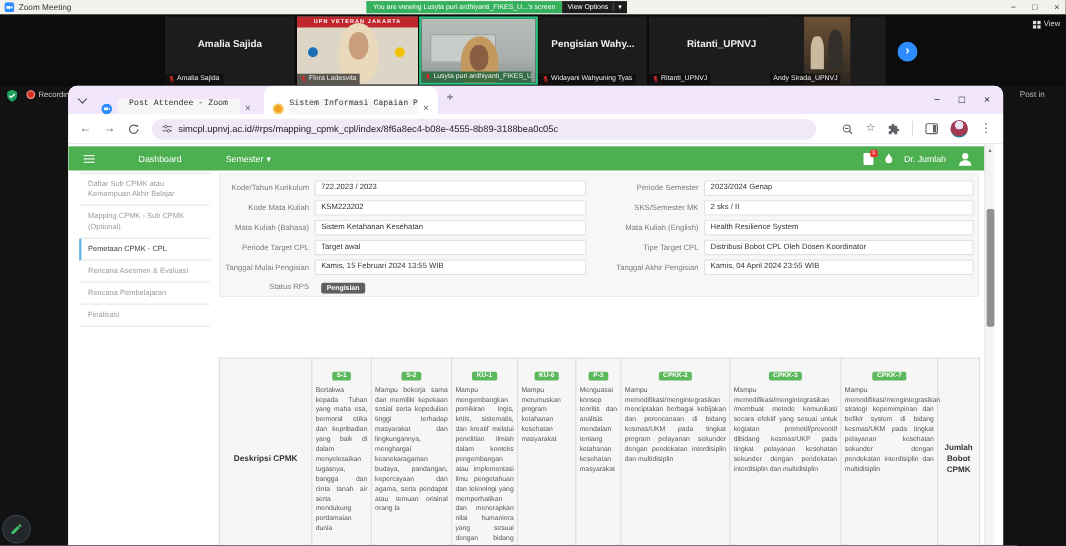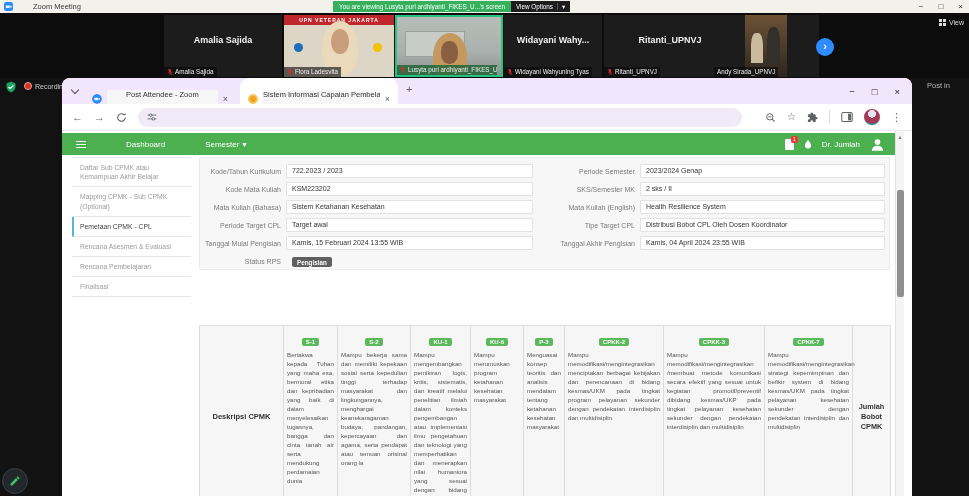--- a/index.html
+++ b/index.html
@@ -2,30 +2,30 @@
 <html><head>
 <meta charset="utf-8">
 <style>
   * { margin:0; padding:0; box-sizing:border-box; }
   body { font-family:"Liberation Sans", sans-serif; background:#000; }
   .stage { position:relative; width:969px; height:496px; background:#121212; overflow:hidden; font-family:"Liberation Sans", sans-serif; }
 
   
   .zm-titlebar { position:absolute; top:0; left:0; width:969px; height:13px; background:#f2f1ec; display:flex; align-items:center; z-index:5; }
   .zm-logo { width:9px; height:9px; margin-left:4px; flex:none; }
-  .zm-title { font-size:7.5px; color:#3a3a3a; margin-left:20px; }
+  .zm-title { font-size:7.5px; color:#3a3a3a; margin-left:4px; }
   .zm-banner { position:absolute; left:333px; top:1px; width:178px; height:11px; background:#35b05d; color:#fff; font-size:6.3px; line-height:11px; text-align:center; white-space:nowrap; overflow:hidden; padding:0 3px; }
   .zm-viewopts { position:absolute; left:511px; top:1px; height:11px; background:#1d1d1d; color:#fff; font-size:6.3px; line-height:11px; padding:0 5px; display:flex; align-items:center; gap:4px; }
   .zm-viewopts .sep { width:1px; height:7px; background:#555; }
   .zm-winctl { position:absolute; right:6px; top:0; height:13px; display:flex; align-items:center; gap:15px; color:#333; font-size:8px; }
   .zm-winctl span { cursor:default; }
 
   
   .filmstrip { position:absolute; top:13px; left:0; width:969px; height:65px; background:#0c0c0c; }
-  .tile { position:absolute; top:2px; height:62px; background:#1c1c1c; overflow:hidden;margin-left:14px; }
+  .tile { position:absolute; top:2px; height:62px; background:#1c1c1c; overflow:hidden; }
   .tile-name { position:absolute; top:0; left:0; right:0; bottom:12px; display:flex; align-items:center; justify-content:center; color:#f0f0f0; font-size:9px; font-weight:bold; white-space:nowrap; overflow:hidden; }
   .tile-label { position:absolute; left:0; bottom:0; max-width:96%; background:rgba(10,10,10,.62); color:#eee; font-size:6.3px; line-height:10px; padding:0 3px; display:flex; align-items:center; gap:2px; white-space:nowrap; overflow:hidden; }
   .tile-label svg { flex:none; }
   .tile.active { border:2px solid #26c281; }
   .tile.active .tile-label { background:rgba(34,100,55,.85); }
   
   .flora-bg { position:absolute; inset:0; background:#ddd5c6; }
   .flora-banner { position:absolute; top:0; left:0; right:0; height:10px; background:#c0272d; color:#fff; font-size:5px; letter-spacing:1px; text-align:center; line-height:10px; font-weight:bold; white-space:nowrap; overflow:hidden; }
   .flora-hijab { position:absolute; left:38px; top:6px; width:36px; height:54px; background:#ead9bb; border-radius:50% 50% 40% 40%; }
   .flora-face { position:absolute; left:47px; top:14px; width:18px; height:25px; background:#c99e7d; border-radius:48%; }
@@ -48,21 +48,21 @@
   .shield-ind { position:absolute; left:5px; top:81px; }
   .rec-ind { position:absolute; left:24px; top:82px; display:flex; align-items:center; gap:3px; color:#cfcfcf; font-size:7px; z-index:1; }
   .rec-dot { width:8px; height:8px; border-radius:50%; background:#d93025; border:1.5px solid #f2a097; }
   .signin { position:absolute; left:927px; top:81px; color:#b9b9b9; font-size:7.5px; z-index:6; }
   .pencil-btn { position:absolute; left:2px; top:468px; width:26px; height:26px; border-radius:50%; background:#23272a; border:1px solid #3b4045; display:flex; align-items:center; justify-content:center; z-index:6; }
 
   
   .browser { position:absolute; left:62px; top:78px; width:850px; height:418px; background:#fff; border-radius:8px 8px 0 0; overflow:hidden; z-index:4; }
   .tabstrip { position:relative; height:26px; background:#f1e6fb; }
   .tab-chevron { position:absolute; left:10px; top:9px; width:6px; height:6px; border-right:1.4px solid #494c50; border-bottom:1.4px solid #494c50; transform:rotate(45deg); }
-  .tab { position:absolute; top:0; height:42px; display:flex; align-items:center; gap:5px; padding:0 8px; font-size:8.5px; color:#3c4043; }
+  .tab { position:absolute; top:0; height:42px; display:flex; align-items:center; gap:5px; padding:0 8px; font-size:8.5px; color:#3c4043;font-family:Liberation Mono, monospace; }
   .tab .t-title { white-space:nowrap; overflow:hidden; flex:1; }
   .tab .t-close { color:#5f6368; font-size:9px; flex:none; }
   .tab.active { background:#fff; border-radius:9px 9px 0 0; }
   .fav { width:10px; height:10px; border-radius:50%; flex:none; }
   .fav-app { background:#f0a11e; border:2px solid #f6c35c; }
   .newtab { position:absolute; left:344px; top:5px; font-size:11px; color:#5f6368; }
   .br-winctl { position:absolute; right:12px; top:0; height:26px; display:flex; align-items:center; gap:17px; color:#202124; font-size:9.5px; }
   .toolbar { position:relative; height:27px; background:#fff; display:flex; align-items:center; padding:0 10px; gap:11px; border-bottom:1px solid #ece7f2; }
   .nav-gl { color:#5f6368; font-size:11px; line-height:1; }
   .addr { display:flex; align-items:center; gap:5px; width:604px; height:19px; background:#f0eaf8; border-radius:10px; padding:0 9px; }
@@ -177,21 +177,21 @@
             <rect x="4" y="1" width="4" height="7" rx="2" fill="#e02828"></rect>
             <path d="M2.5 6.5a3.5 3.5 0 0 0 7 0" stroke="#e02828" stroke-width="1" fill="none"></path>
             <line x1="6" y1="10" x2="6" y2="13" stroke="#e02828" stroke-width="1"></line>
             <line x1="2" y1="1" x2="10" y2="13" stroke="#e02828" stroke-width="1.3"></line>
           </svg>
         <span>Lusyta puri ardhiyanti_FIKES_UPN</span>
       </div>
     </div>
 
     <div class="tile" style="left:490px;width:98px">
-      <div class="tile-name">Widayani Wahy...</div>
+      <div class="tile-name">Pengisian Wahy...</div>
       <div class="tile-label">
         <svg width="6" height="8" viewBox="0 0 12 14">
             <rect x="4" y="1" width="4" height="7" rx="2" fill="#e02828"></rect>
             <path d="M2.5 6.5a3.5 3.5 0 0 0 7 0" stroke="#e02828" stroke-width="1" fill="none"></path>
             <line x1="6" y1="10" x2="6" y2="13" stroke="#e02828" stroke-width="1"></line>
             <line x1="2" y1="1" x2="10" y2="13" stroke="#e02828" stroke-width="1.3"></line>
           </svg>
         <span>Widayani Wahyuning Tyas</span>
       </div>
     </div>
@@ -274,20 +274,21 @@
           <path d="M13.5 8a5.5 5.5 0 1 1-1.6-3.9" stroke="#5f6368" stroke-width="1.6" fill="none"></path>
           <path d="M13.8 1.5v3.2h-3.2z" fill="#5f6368"></path>
         </svg>
       <div class="addr">
         <svg width="10" height="10" viewBox="0 0 16 16">
             <line x1="1" y1="5" x2="15" y2="5" stroke="#5f6368" stroke-width="1.4"></line>
             <line x1="1" y1="11" x2="15" y2="11" stroke="#5f6368" stroke-width="1.4"></line>
             <circle cx="6" cy="5" r="2" fill="#f0eaf8" stroke="#5f6368" stroke-width="1.4"></circle>
             <circle cx="10" cy="11" r="2" fill="#f0eaf8" stroke="#5f6368" stroke-width="1.4"></circle>
           </svg>
+        <span class="url">simcpl.upnvj.ac.id/#rps/mapping_cpmk_cpl/index/8f6a8ec4-b08e-4555-8b89-3188bea0c05c</span>
       </div>
       <div class="tb-right">
         <svg width="11" height="11" viewBox="0 0 16 16">
             <circle cx="7" cy="7" r="4.6" stroke="#5f6368" stroke-width="1.4" fill="none"></circle>
             <line x1="4.8" y1="7" x2="9.2" y2="7" stroke="#5f6368" stroke-width="1.4"></line>
             <line x1="10.5" y1="10.5" x2="14" y2="14" stroke="#5f6368" stroke-width="1.6"></line>
           </svg>
         <span class="nav-gl" style="font-size:10px">☆</span>
         <svg width="11" height="11" viewBox="0 0 24 24">
             <path d="M20.5 11H19V7a2 2 0 0 0-2-2h-4V3.5a2.5 2.5 0 0 0-5 0V5H4a2 2 0 0 0-2 2v3.8h1.5a2.7 2.7 0 0 1 0 5.4H2V20a2 2 0 0 0 2 2h3.8v-1.5a2.7 2.7 0 0 1 5.4 0V22H17a2 2 0 0 0 2-2v-4h1.5a2.5 2.5 0 0 0 0-5z" fill="#5f6368"></path>

